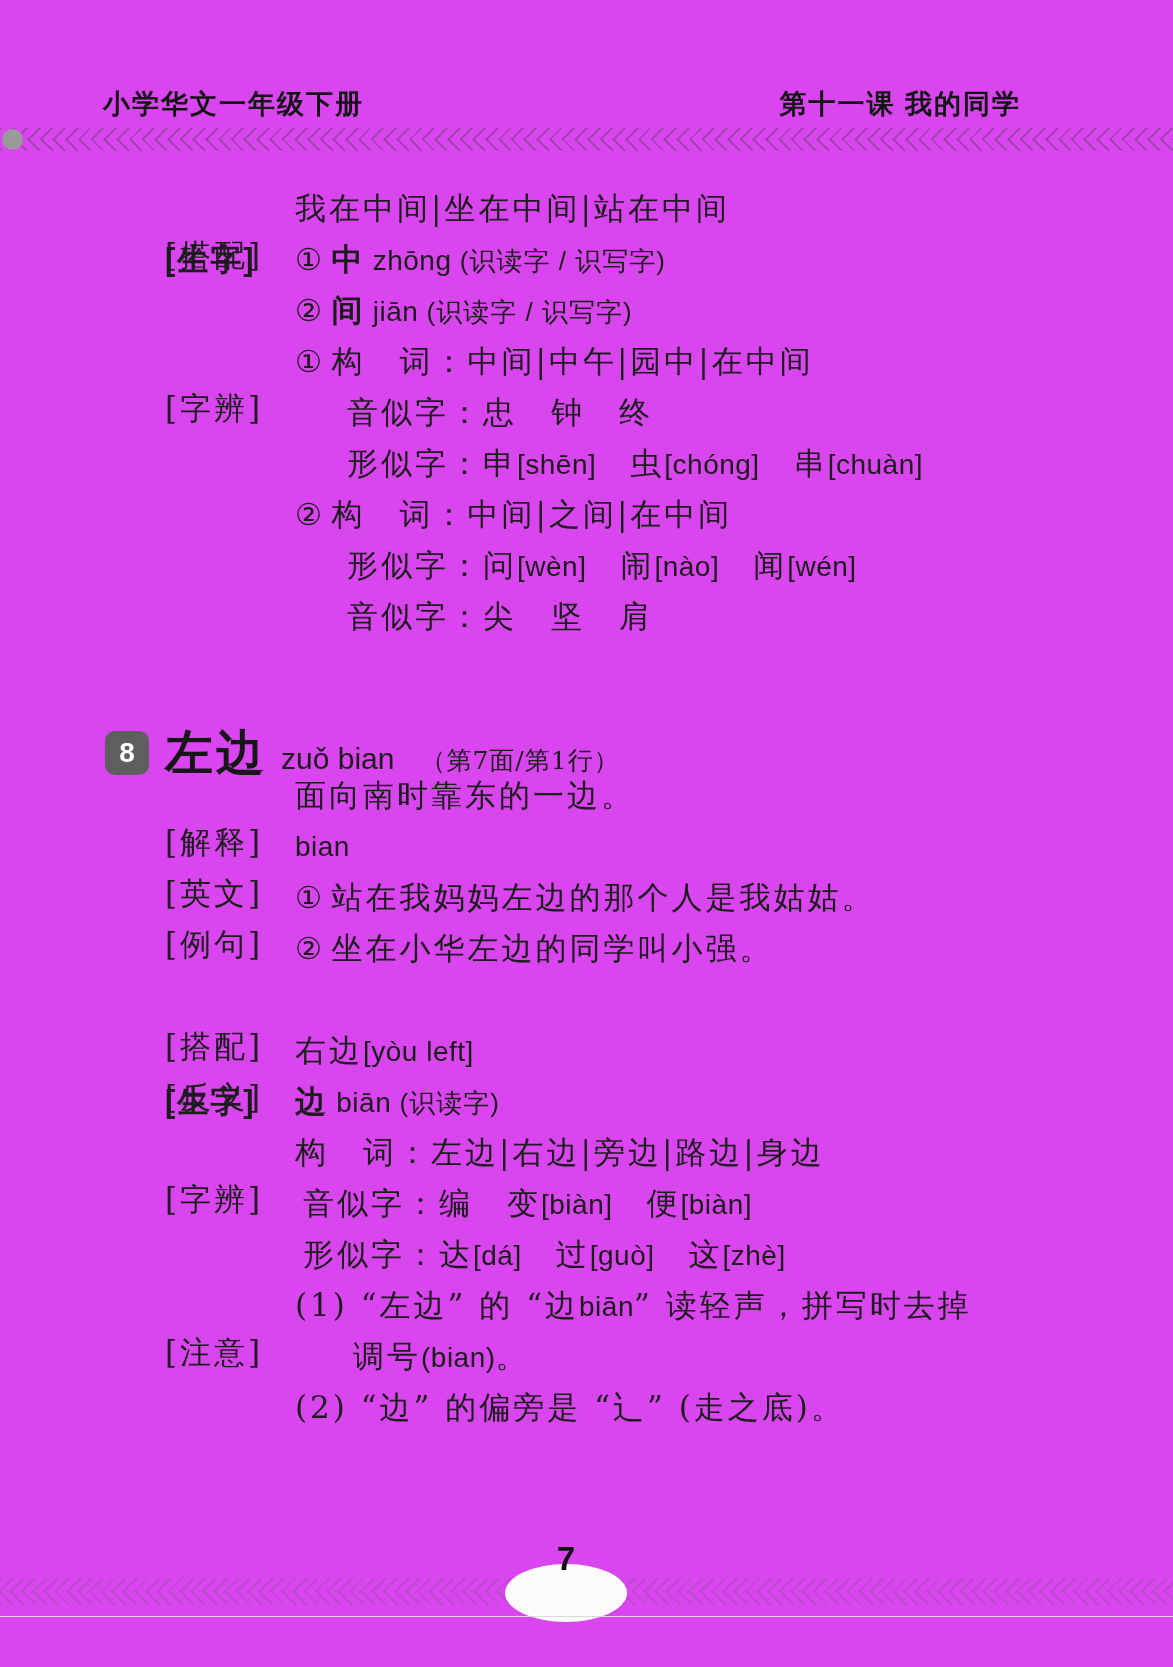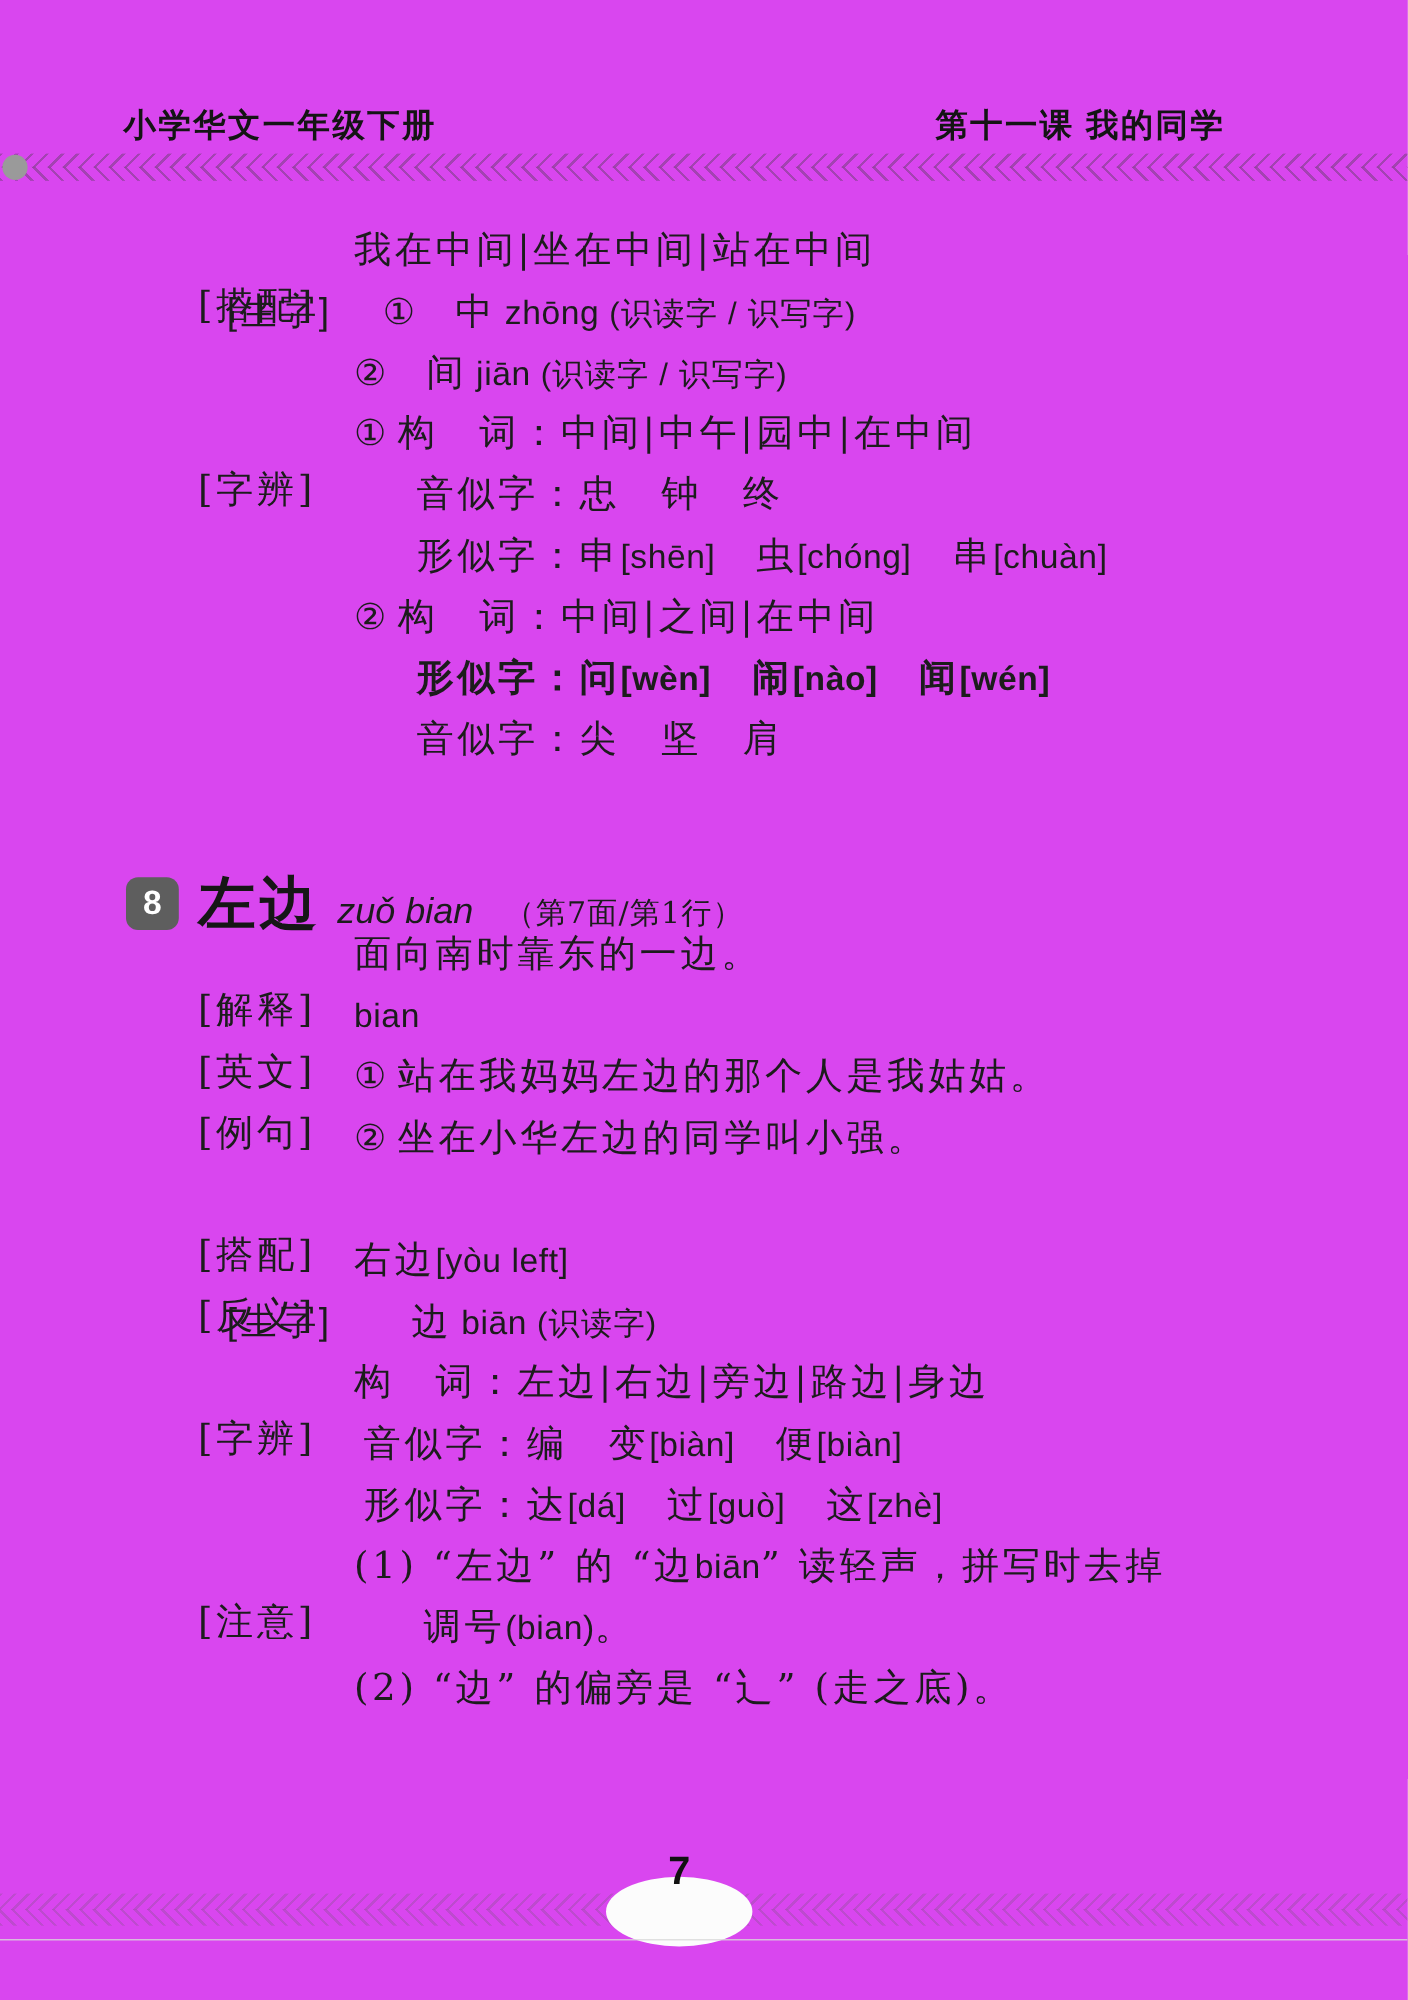--- a/index.html
+++ b/index.html
@@ -37,33 +37,33 @@
   }
   .footer-rule{position:absolute;left:0;right:0;top:1616px;height:1px;background:#d9d9d9;}
   
   .sec{position:absolute;left:165px;right:60px;}
   .sec.s1{top:183px;}
   .sec.s2{top:770px;}
   .row{display:flex;height:51px;line-height:51px;white-space:nowrap;}
   .row .lab{flex:0 0 130px;font-size:31px;}
   .row .content{flex:1;}
   .s-kai{font-family:"DejaVu Serif",serif;font-size:31px;letter-spacing:3px;margin-top:47px;}
-  .s-hei{font-family:"Liberation Sans",sans-serif;font-weight:normal;font-size:31px;letter-spacing:2px;margin-left:24px;}
+  .s-hei{font-family:"Liberation Sans",sans-serif;font-weight:bold;font-size:31px;letter-spacing:2px;}
   .s-pin{font-family:"Liberation Sans",sans-serif;font-size:28px;letter-spacing:0.5px;}
   .s-note{font-family:"Liberation Sans",sans-serif;font-size:26px;letter-spacing:1px;}
   .s-circ{font-family:"DejaVu Sans",sans-serif;font-size:30px;}
   
   .entry-head{position:absolute;top:721px;left:105px;display:flex;align-items:baseline;}
   .badge{
     flex:0 0 auto;width:44px;height:44px;border-radius:10px;background:#5e5e5e;
     color:#fff;font-family:"Liberation Sans",sans-serif;font-weight:bold;font-size:28px;
     display:flex;align-items:center;justify-content:center;align-self:center;margin-right:16px;
   }
   .headword{font-family:"Liberation Sans",sans-serif;font-weight:bold;font-size:48px;letter-spacing:3px;color:#161616;}
-  .head-pinyin{font-family:"Liberation Sans",sans-serif;font-size:30px;margin-left:14px;font-style:italic;}
+  .head-pinyin{font-family:"Liberation Sans",sans-serif;font-size:30px;margin-left:14px;}
   .head-loc{font-family:"DejaVu Serif",serif;font-size:25px;margin-left:26px;letter-spacing:1px;}
   
   .pg-notch{position:absolute;top:1564px;left:505px;width:122px;height:58px;border-radius:50%;background:#fcfcfc;}
   .pg-num{
     position:absolute;top:1540px;left:505px;width:122px;text-align:center;
     font-family:"Liberation Sans",sans-serif;font-weight:bold;font-size:33px;color:#111;
   }
 </style>
 </head>
 <body>
@@ -103,21 +103,21 @@
       <div class="row">
         <span class="lab s-kai"></span>
         <span class="content" style="padding-left: 52px;"><span class="s-kai">形似字：申</span><span class="s-pin">[shēn]</span><span class="s-kai">　虫</span><span class="s-pin">[chóng]</span><span class="s-kai">　串</span><span class="s-pin">[chuàn]</span></span>
       </div>
       <div class="row">
         <span class="lab s-kai"></span>
         <span class="content"><span class="s-circ">② </span><span class="s-kai">构　词：中间|之间|在中间</span></span>
       </div>
       <div class="row">
         <span class="lab s-kai"></span>
-        <span class="content" style="padding-left: 52px; font-weight: bold;"><span class="s-kai">形似字：问</span><span class="s-pin">[wèn]</span><span class="s-kai">　闹</span><span class="s-pin">[nào]</span><span class="s-kai">　闻</span><span class="s-pin">[wén]</span></span>
+        <span class="content" style="padding-left: 52px;"><span class="s-kai">形似字：问</span><span class="s-pin">[wèn]</span><span class="s-kai">　闹</span><span class="s-pin">[nào]</span><span class="s-kai">　闻</span><span class="s-pin">[wén]</span></span>
       </div>
       <div class="row">
         <span class="lab s-kai"></span>
         <span class="content" style="padding-left: 52px;"><span class="s-kai">音似字：尖　坚　肩</span></span>
       </div>
     </div>
 
   <div class="entry-head">
     <div class="badge">8</div>
     <div class="headword">左边</div>

